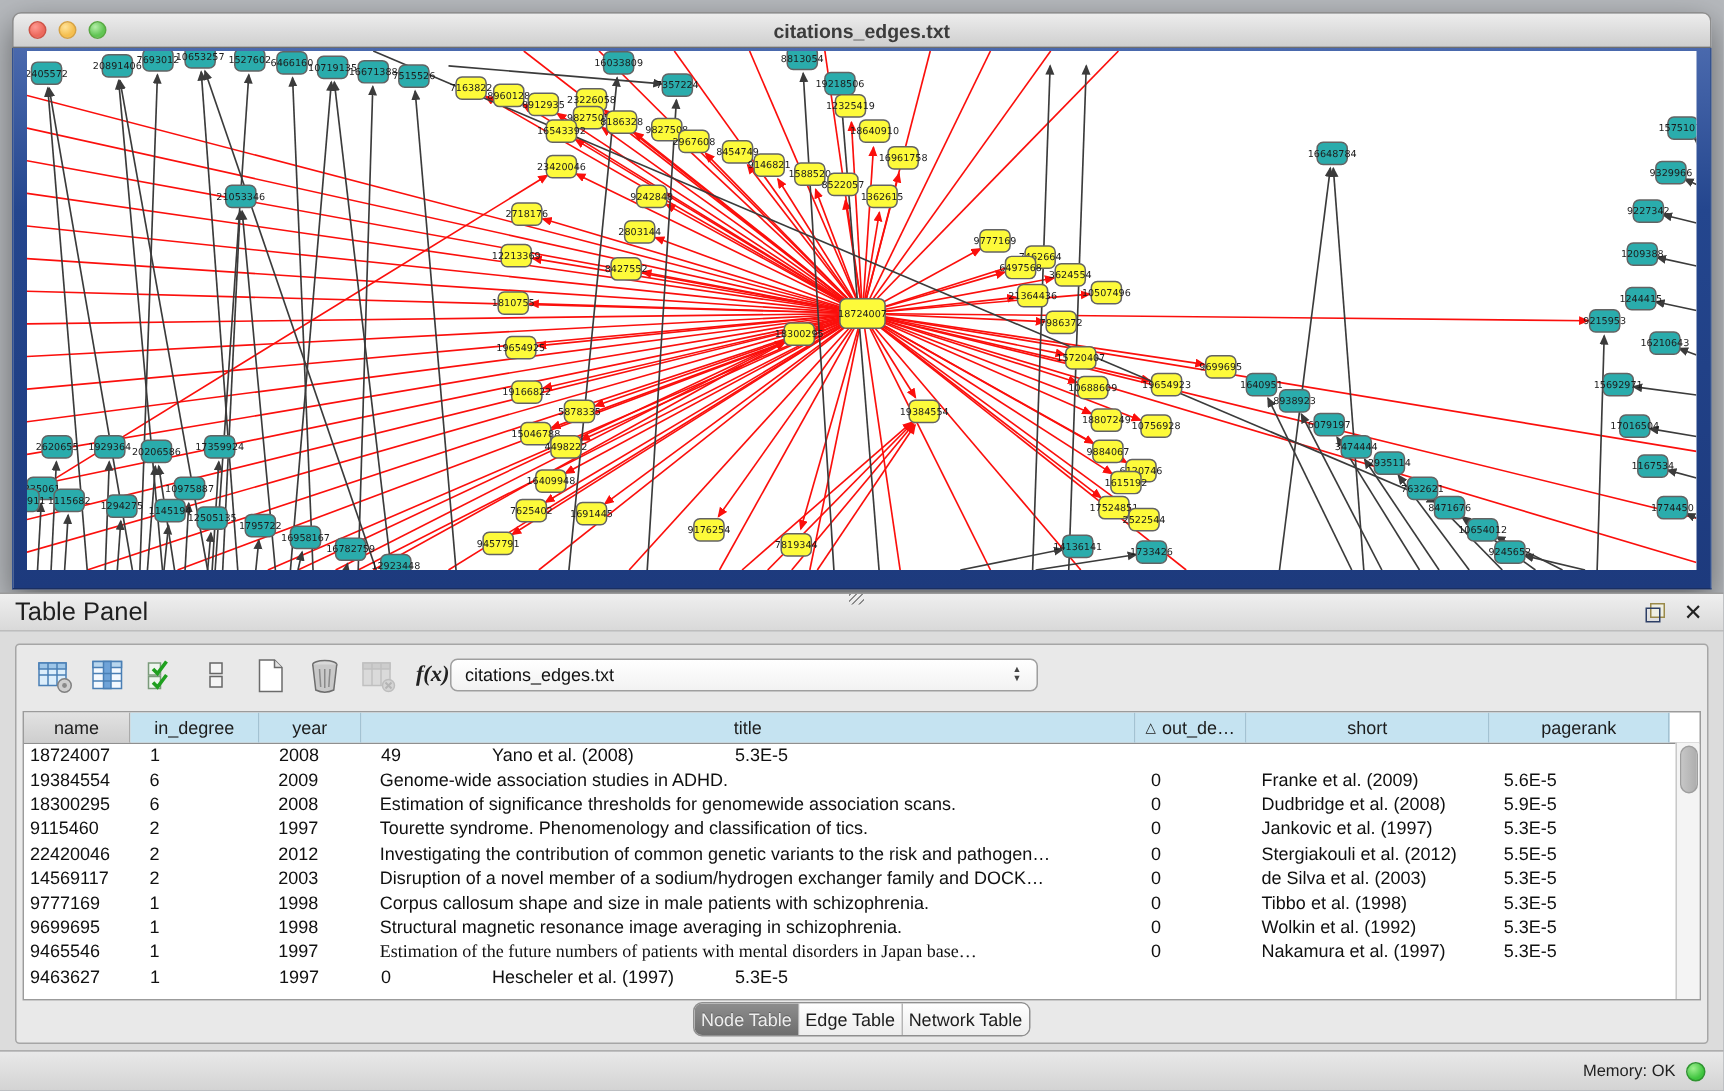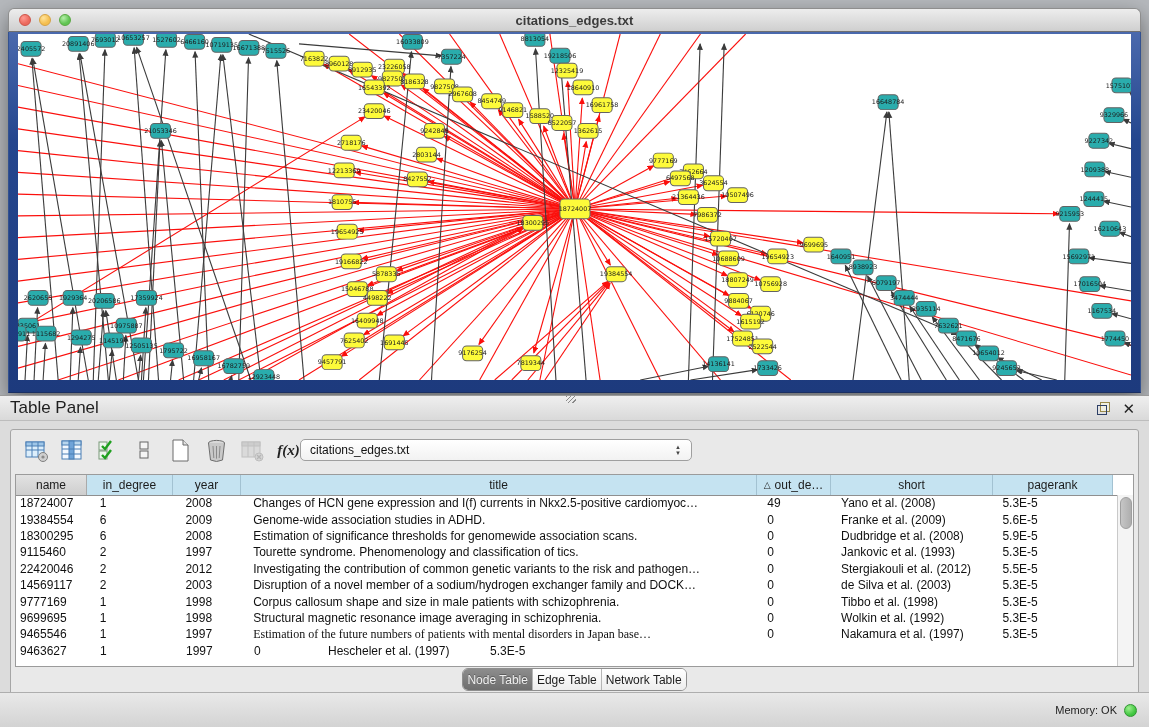--- a/index.html
+++ b/index.html
@@ -117,21 +117,21 @@
     background:#fff;box-shadow:inset 0 1px 0 rgba(255,255,255,.7);
   }
   .seg-btn{
     padding:0 4px;font-size:12px;display:flex;align-items:center;color:#1d1d1d;
     background:linear-gradient(#ffffff,#ededed);border-right:1px solid #b5b5b5;cursor:default;
   }
   .seg-btn:last-child{border-right:none;}
   .seg-btn.active{background:linear-gradient(#8d8d8d,#6e6e6e);color:#efefef;text-shadow:0 -1px 0 rgba(0,0,0,.3);}
   
   .statusbar{
-    position:absolute;left:0;bottom:0;width:1149px;height:35px;
+    position:absolute;left:0;bottom:0;width:1149px;height:27px;
     background:linear-gradient(#e9e9e9,#d3d3d3);
     border-top:1px solid #aeaeae;display:flex;align-items:center;box-sizing:border-box;
   }
   .status-right{margin-left:auto;display:flex;align-items:center;gap:7px;margin-right:12px;}
   .status-text{font-size:11px;color:#222;}
   .mem-dot{
     width:13px;height:13px;border-radius:50%;
     background:radial-gradient(circle at 35% 30%,#9df08e,#3fc53f 65%);
     border:1px solid #2f9430;box-sizing:border-box;
   }
@@ -872,21 +872,20 @@
           </div>
           <div class="th" style="width: 120px;">
             <span>pagerank</span>
           </div>
         </div>
       <div class="tbl-rows" id="tbl-rows">
           <div class="tr">
             <div class="td" style="width: 80px;">18724007</div>
             <div class="td" style="width: 86px;">1</div>
             <div class="td" style="width: 68px;">2008</div>
-            <div class="td" style="width: 516px;">Changes of HCN gene expression and I(f) currents in Nkx2.5-positive cardiomyoc…</div>
             <div class="td" style="width: 74px;">49</div>
             <div class="td" style="width: 162px;">Yano et al. (2008)</div>
             <div class="td" style="width: 120px;">5.3E-5</div>
           </div>
           <div class="tr">
             <div class="td" style="width: 80px;">19384554</div>
             <div class="td" style="width: 86px;">6</div>
             <div class="td" style="width: 68px;">2009</div>
             <div class="td" style="width: 516px;">Genome-wide association studies in ADHD.</div>
             <div class="td" style="width: 74px;">0</div>
@@ -901,21 +900,21 @@
             <div class="td" style="width: 74px;">0</div>
             <div class="td" style="width: 162px;">Dudbridge et al. (2008)</div>
             <div class="td" style="width: 120px;">5.9E-5</div>
           </div>
           <div class="tr">
             <div class="td" style="width: 80px;">9115460</div>
             <div class="td" style="width: 86px;">2</div>
             <div class="td" style="width: 68px;">1997</div>
             <div class="td" style="width: 516px;">Tourette syndrome. Phenomenology and classification of tics.</div>
             <div class="td" style="width: 74px;">0</div>
-            <div class="td" style="width: 162px;">Jankovic et al. (1993)</div>
+            <div class="td" style="width: 162px;">Jankovic et al. (1997)</div>
             <div class="td" style="width: 120px;">5.3E-5</div>
           </div>
           <div class="tr">
             <div class="td" style="width: 80px;">22420046</div>
             <div class="td" style="width: 86px;">2</div>
             <div class="td" style="width: 68px;">2012</div>
             <div class="td" style="width: 516px;">Investigating the contribution of common genetic variants to the risk and pathogen…</div>
             <div class="td" style="width: 74px;">0</div>
             <div class="td" style="width: 162px;">Stergiakouli et al. (2012)</div>
             <div class="td" style="width: 120px;">5.5E-5</div>

